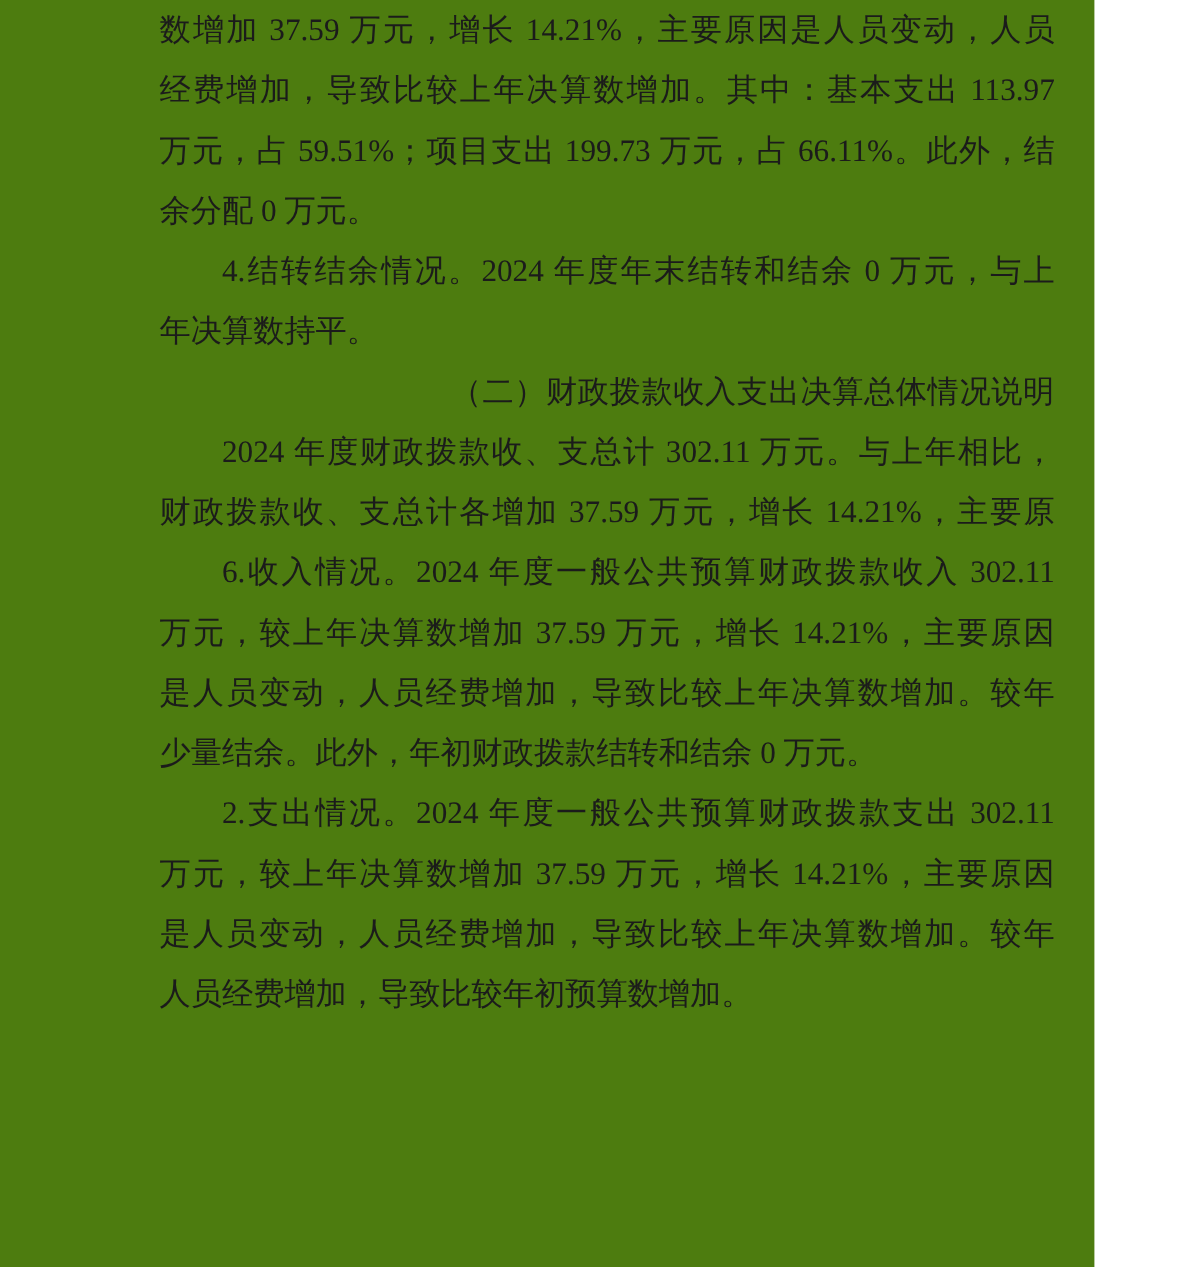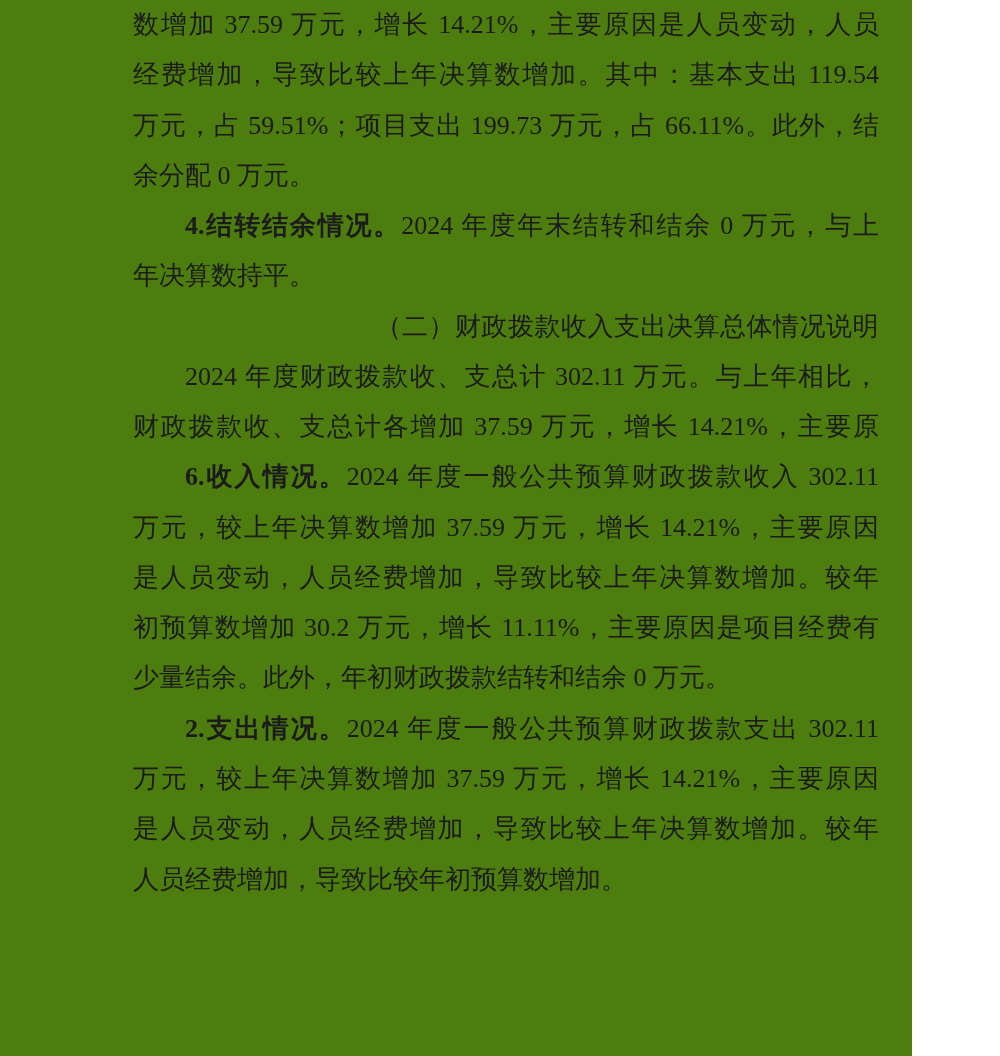--- a/index.html
+++ b/index.html
@@ -44,55 +44,54 @@
     white-space: normal;
   }
 
   
   .line.indent {
     padding-left: 52px;
     text-align: right;
   }
 
   .lead {
-    font-weight: 700;
+    font-weight: 400;
   }
 
   .heading {
     letter-spacing: 0.5px;
   }
 </style>
 </head>
 <body>
 
 <div class="page">
   <div class="text-block">
 
     <div class="line full">数增加 37.59 万元，增长 14.21%，主要原因是人员变动，人员</div>
-    <div class="line full">经费增加，导致比较上年决算数增加。其中：基本支出 119.54</div>
+    <div class="line full">经费增加，导致比较上年决算数增加。其中：基本支出 113.97</div>
     <div class="line full">万元，占 59.51%；项目支出 199.73 万元，占 66.11%。此外，结</div>
     <div class="line">余分配 0 万元。</div>
 
     <div class="line full indent">
       <span class="lead">4.结转结余情况。</span><span>2024 年度年末结转和结余 0 万元，与上</span>
     </div>
     <div class="line">年决算数持平。</div>
 
     <div class="line indent heading">（二）财政拨款收入支出决算总体情况说明</div>
 
     <div class="line full indent">2024 年度财政拨款收、支总计 302.11 万元。与上年相比，</div>
     <div class="line full">财政拨款收、支总计各增加 37.59 万元，增长 14.21%，主要原</div>
 
 
     <div class="line full indent">
       <span class="lead">6.收入情况。</span><span>2024 年度一般公共预算财政拨款收入 302.11</span>
     </div>
     <div class="line full">万元，较上年决算数增加 37.59 万元，增长 14.21%，主要原因</div>
     <div class="line full">是人员变动，人员经费增加，导致比较上年决算数增加。较年</div>
-    <div class="line full">初预算数增加 30.2 万元，增长 11.11%，主要原因是项目经费有</div>
     <div class="line">少量结余。此外，年初财政拨款结转和结余 0 万元。</div>
 
     <div class="line full indent">
       <span class="lead">2.支出情况。</span><span>2024 年度一般公共预算财政拨款支出 302.11</span>
     </div>
     <div class="line full">万元，较上年决算数增加 37.59 万元，增长 14.21%，主要原因</div>
     <div class="line full">是人员变动，人员经费增加，导致比较上年决算数增加。较年</div>
     <div class="line">人员经费增加，导致比较年初预算数增加。</div>
 
   </div>

